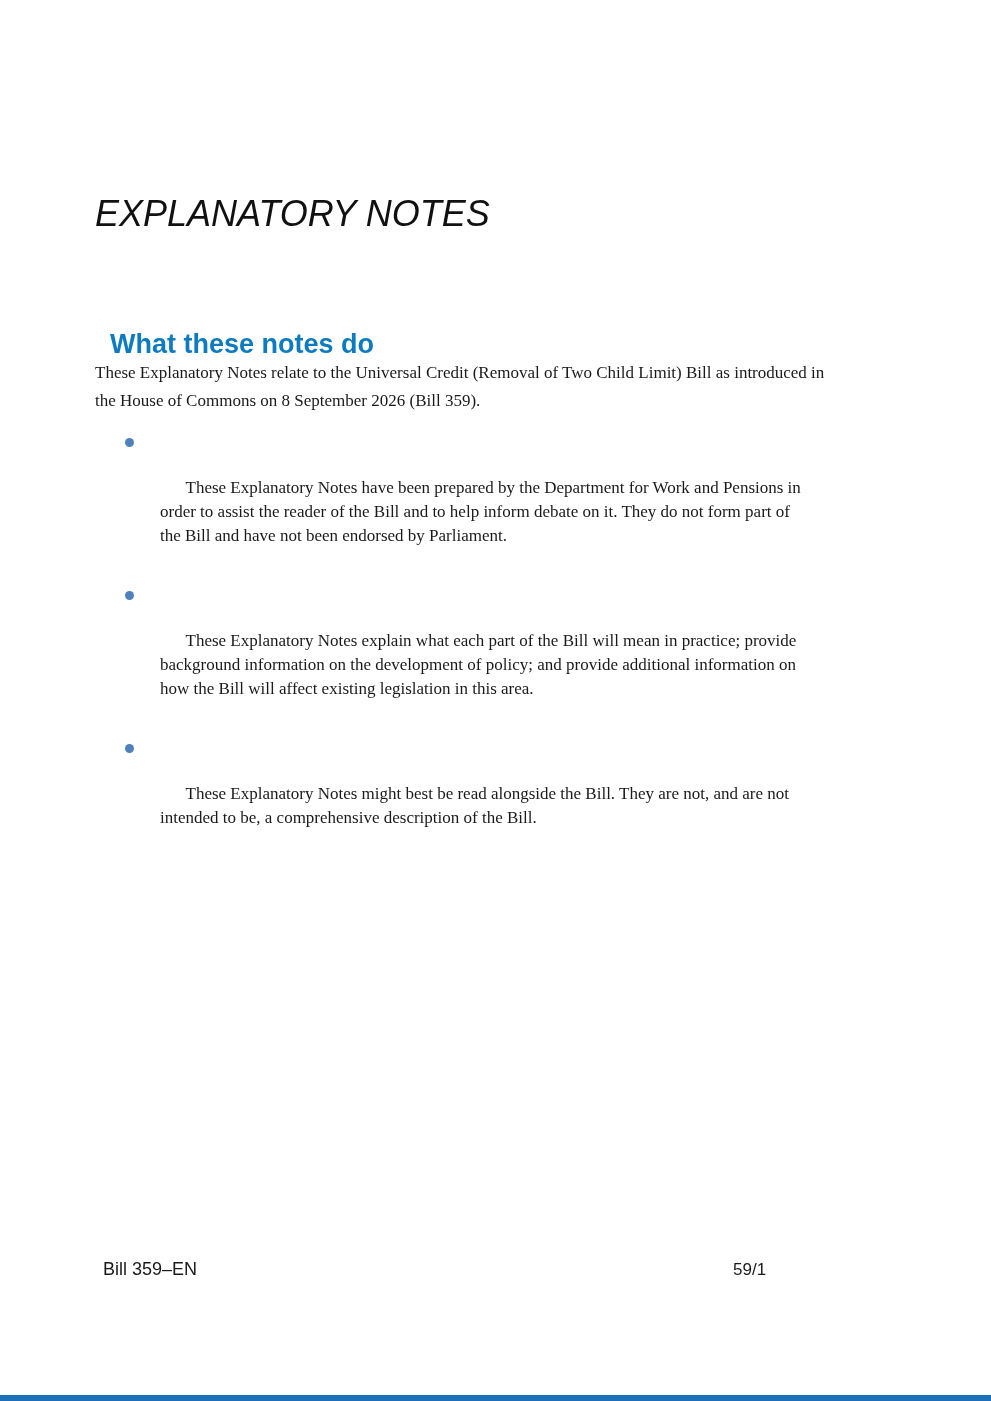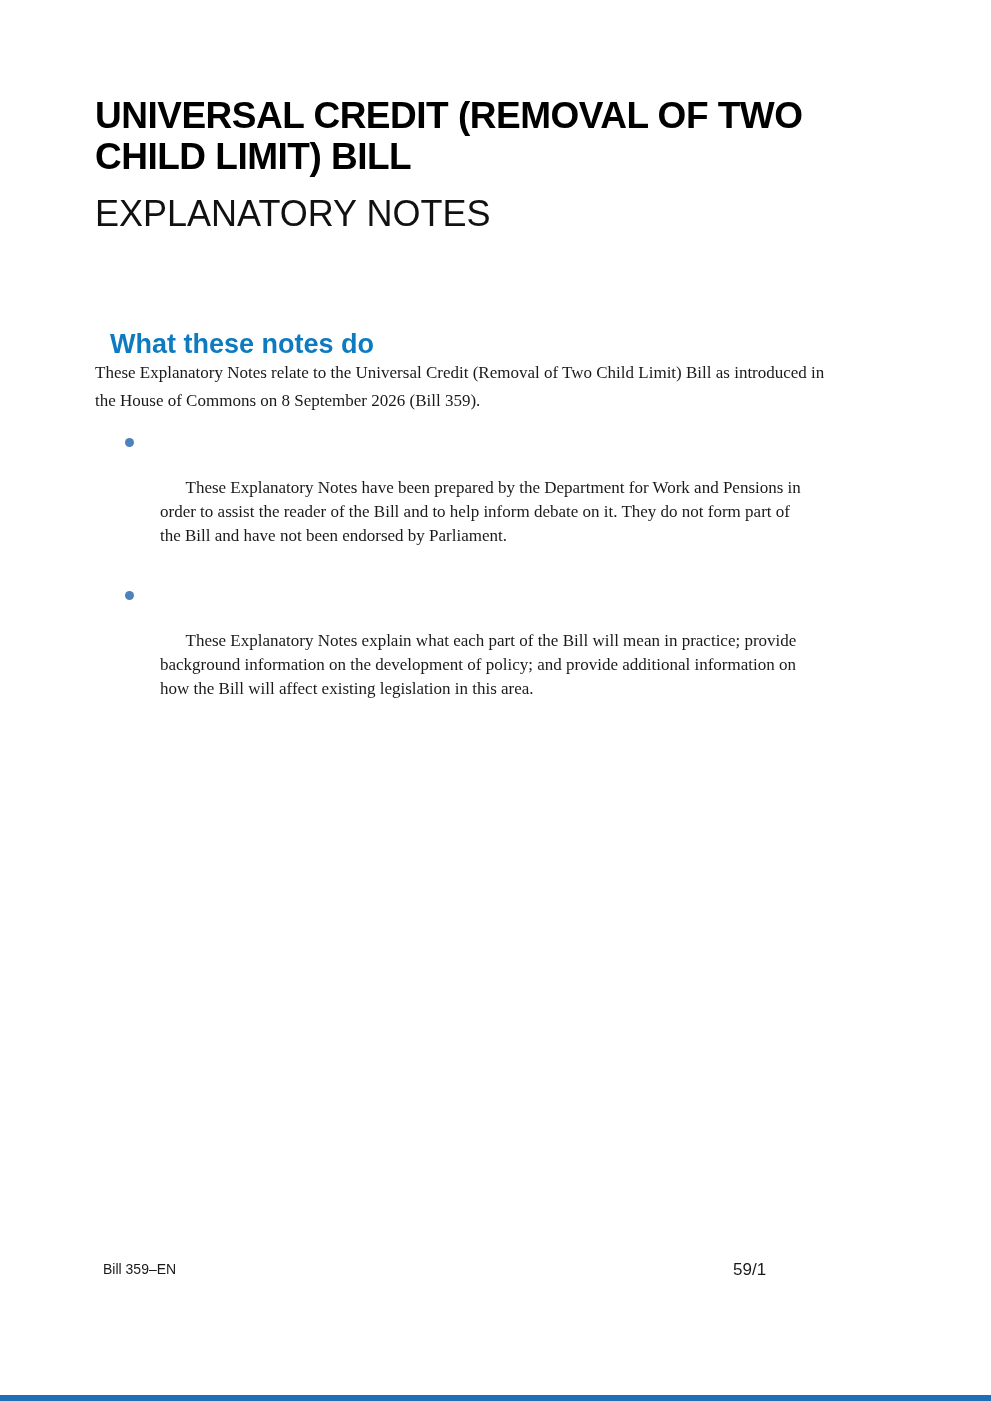--- a/index.html
+++ b/index.html
@@ -36,20 +36,21 @@
     position:absolute;
     left:95px;
     top:194px;
     width:820px;
     margin:0;
     font-size:36px;
     line-height:40px;
     font-weight:normal;
     color:#111111;
     font-family:"Liberation Sans",sans-serif;
+    font-style:italic;
   }
   .section-heading{
     position:absolute;
     left:94px;
     top:312px;
     width:700px;
     margin:16px;
     font-size:27px;
     line-height:32px;
     font-weight:bold;
@@ -93,21 +94,21 @@
     top:10px;
     width:9px;
     height:9px;
     border-radius:50%;
     background:var(--bullet-blue);
   }
   .footer-left{
     position:absolute;
     left:103px;
     top:1261px;
-    font-size:14px;
+    font-size:18px;
     line-height:17px;
     color:#1a1a1a;
     font-family:"Liberation Sans",sans-serif;
     text-align:center;
   }
   .footer-right{
     position:absolute;
     left:733px;
     top:1261px;
     font-size:17px;
@@ -122,22 +123,20 @@
     bottom:0;
     height:6px;
     background:var(--accent-bar);
   }
 </style>
 </head>
 <body>
 
 <div class="page">
 
-  <h1 class="doc-title">UNIVERSAL CREDIT (REMOVAL OF TWO
-CHILD LIMIT) BILL</h1>
 
   <div class="doc-subtitle">EXPLANATORY NOTES</div>
 
   <h2 class="section-heading">What these notes do</h2>
 
   <p class="intro">These Explanatory Notes relate to the Universal Credit (Removal of Two Child Limit) Bill as introduced in
 the House of Commons on 8 September 2026 (Bill 359).</p>
 
   <ul class="bullets">
     <li class="bullet-item">
@@ -145,20 +144,25 @@
       <span>These Explanatory Notes have been prepared by the Department for Work and Pensions in
 order to assist the reader of the Bill and to help inform debate on it. They do not form part of
 the Bill and have not been endorsed by Parliament.</span>
     </li>
     <li class="bullet-item">
       <span class="bullet-marker"></span>
       <span>These Explanatory Notes explain what each part of the Bill will mean in practice; provide
 background information on the development of policy; and provide additional information on
 how the Bill will affect existing legislation in this area.</span>
     </li>
+    <li class="bullet-item">
+      <span class="bullet-marker"></span>
+      <span>These Explanatory Notes might best be read alongside the Bill. They are not, and are not
+intended to be, a comprehensive description of the Bill.</span>
+    </li>
   </ul>
 
   <span class="footer-left">Bill 359–EN</span>
 
   <span class="footer-right">59/1</span>
 
   <div class="bottom-bar"></div>
 
 </div>
 

